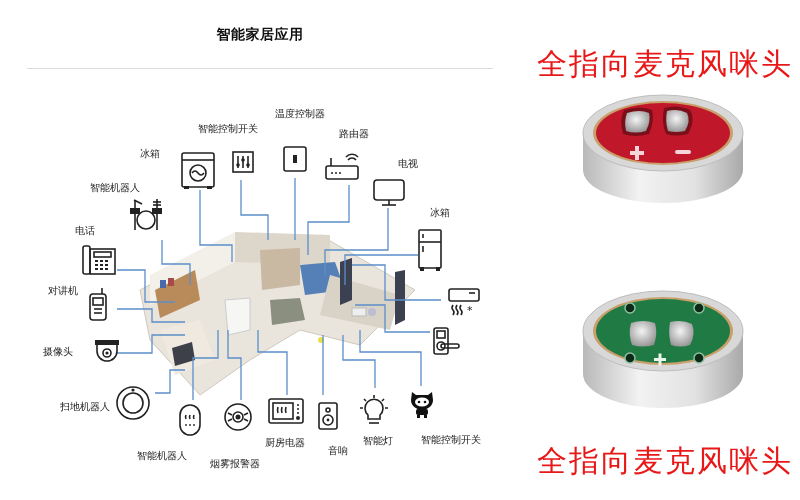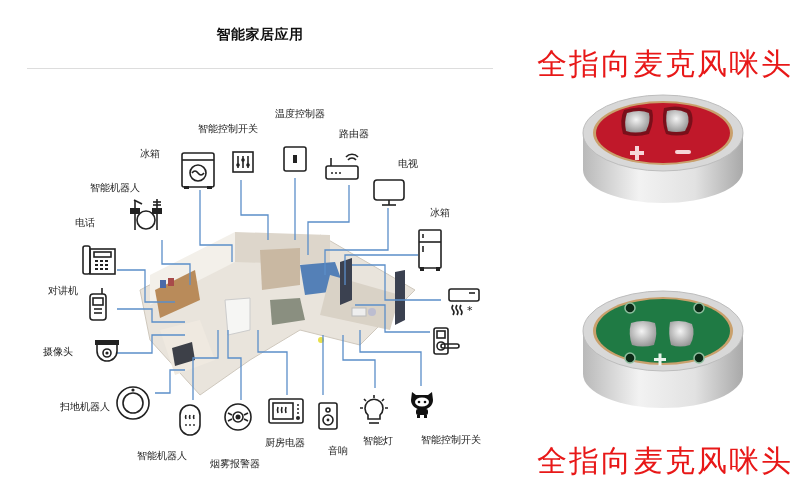--- a/index.html
+++ b/index.html
@@ -154,21 +154,21 @@
       <rect x="19" y="16" width="3" height="2"></rect>
       <rect x="24" y="16" width="3" height="2"></rect>
       <rect x="14" y="20" width="3" height="2"></rect>
       <rect x="19" y="20" width="3" height="2"></rect>
       <rect x="24" y="20" width="3" height="2"></rect>
       <rect x="14" y="24" width="3" height="2"></rect>
       <rect x="19" y="24" width="3" height="2"></rect>
       <rect x="24" y="24" width="3" height="2"></rect>
     </g>
 </svg>
-<div class="abs lbl" style="left:75px;top:216px">电话</div>
+<div class="abs lbl" style="left:75px;top:224px">电话</div>
 
 <svg class="abs" style="left:87px;top:286px" width="22" height="36">
   <line class="ico" x1="15" y1="2" x2="15" y2="8"></line>
   <rect class="ico" x="3" y="8" width="16" height="26" rx="3"></rect>
   <rect class="ico" x="6" y="12" width="10" height="7" stroke-width="1"></rect>
   <line class="ico" x1="7" y1="23" x2="15" y2="23" stroke-width="1"></line>
     <line class="ico" x1="7" y1="27" x2="15" y2="27" stroke-width="1"></line>
 </svg>
 <div class="abs lbl" style="left:48px;top:284px">对讲机</div>
 

